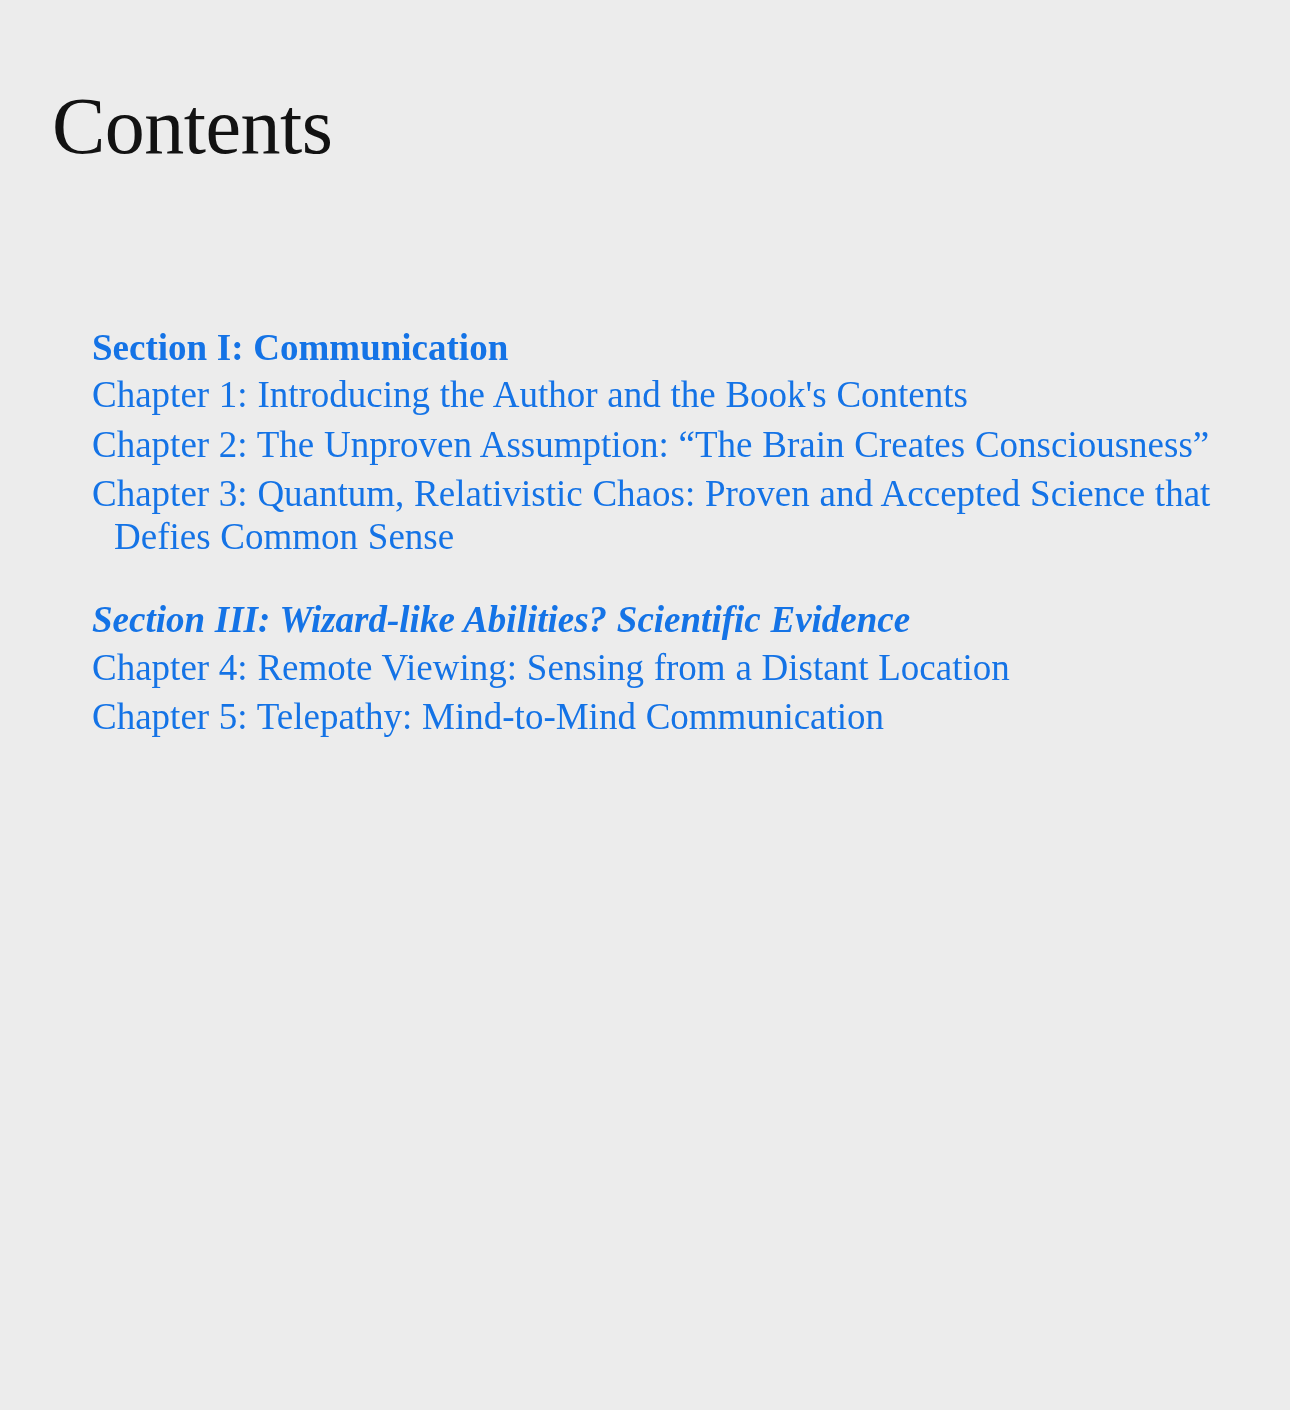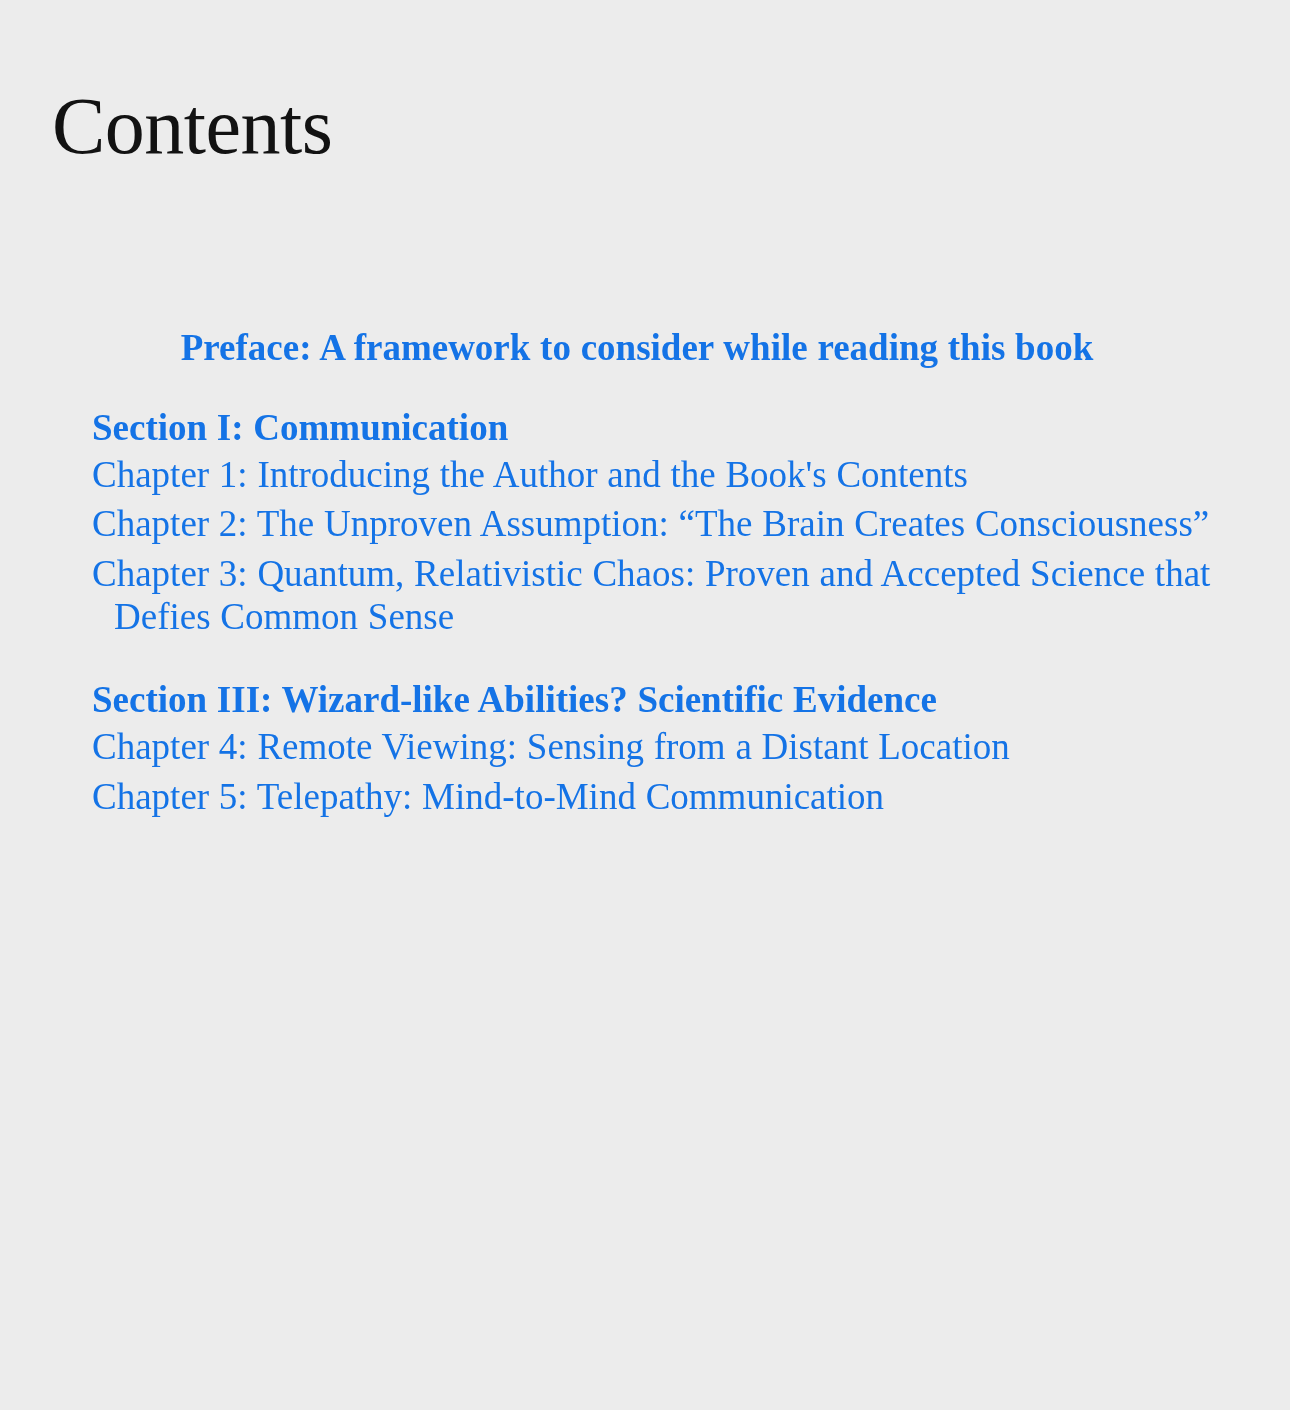--- a/index.html
+++ b/index.html
@@ -59,20 +59,21 @@
   .toc-entry.section {
     font-weight: bold;
     font-size: 37px;
     text-indent: 0;
     padding-left: 0;
     margin-left: 0;
     margin-bottom: 4px;
   }
   .toc-entry.section.spaced {
     margin-top: 40px;
+    font-style: italic;
   }
   .toc-entry.chapter {
     font-size: 37px;
     font-weight: 400;
     margin-bottom: 6px;
   }
   .toc-entry.chapter.hang {
     padding-left: 210px;
     margin-left: -188px;
     text-indent: -22px;
@@ -81,21 +82,20 @@
 </style>
 </head>
 <body>
 
 <div class="page">
 
   <div class="toc-title">Contents</div>
 
   <div class="toc-body">
 
-    <div class="toc-entry preface">Preface: A framework to consider while reading this book</div>
 
     <div class="toc-entry section">Section I: Communication</div>
     <div class="toc-entry chapter hang">Chapter 1: Introducing the Author and the Book's Con­tents</div>
 
     <div class="toc-entry chapter hang">Chapter 2: The Unproven Assumption: “The Brain Creates Consciousness”</div>
     <div class="toc-entry chapter hang">Chapter 3: Quantum, Relativistic Chaos: Proven and Accepted Science that Defies Common Sense</div>
 
     <div class="toc-entry section spaced">Section III: Wizard-like Abilities? Scientific Evidence</div>
     <div class="toc-entry chapter hang">Chapter 4: Remote Viewing: Sensing from a Distant Loca­tion</div>
     <div class="toc-entry chapter hang">Chapter 5: Telepathy: Mind-to-Mind Communication</div>

